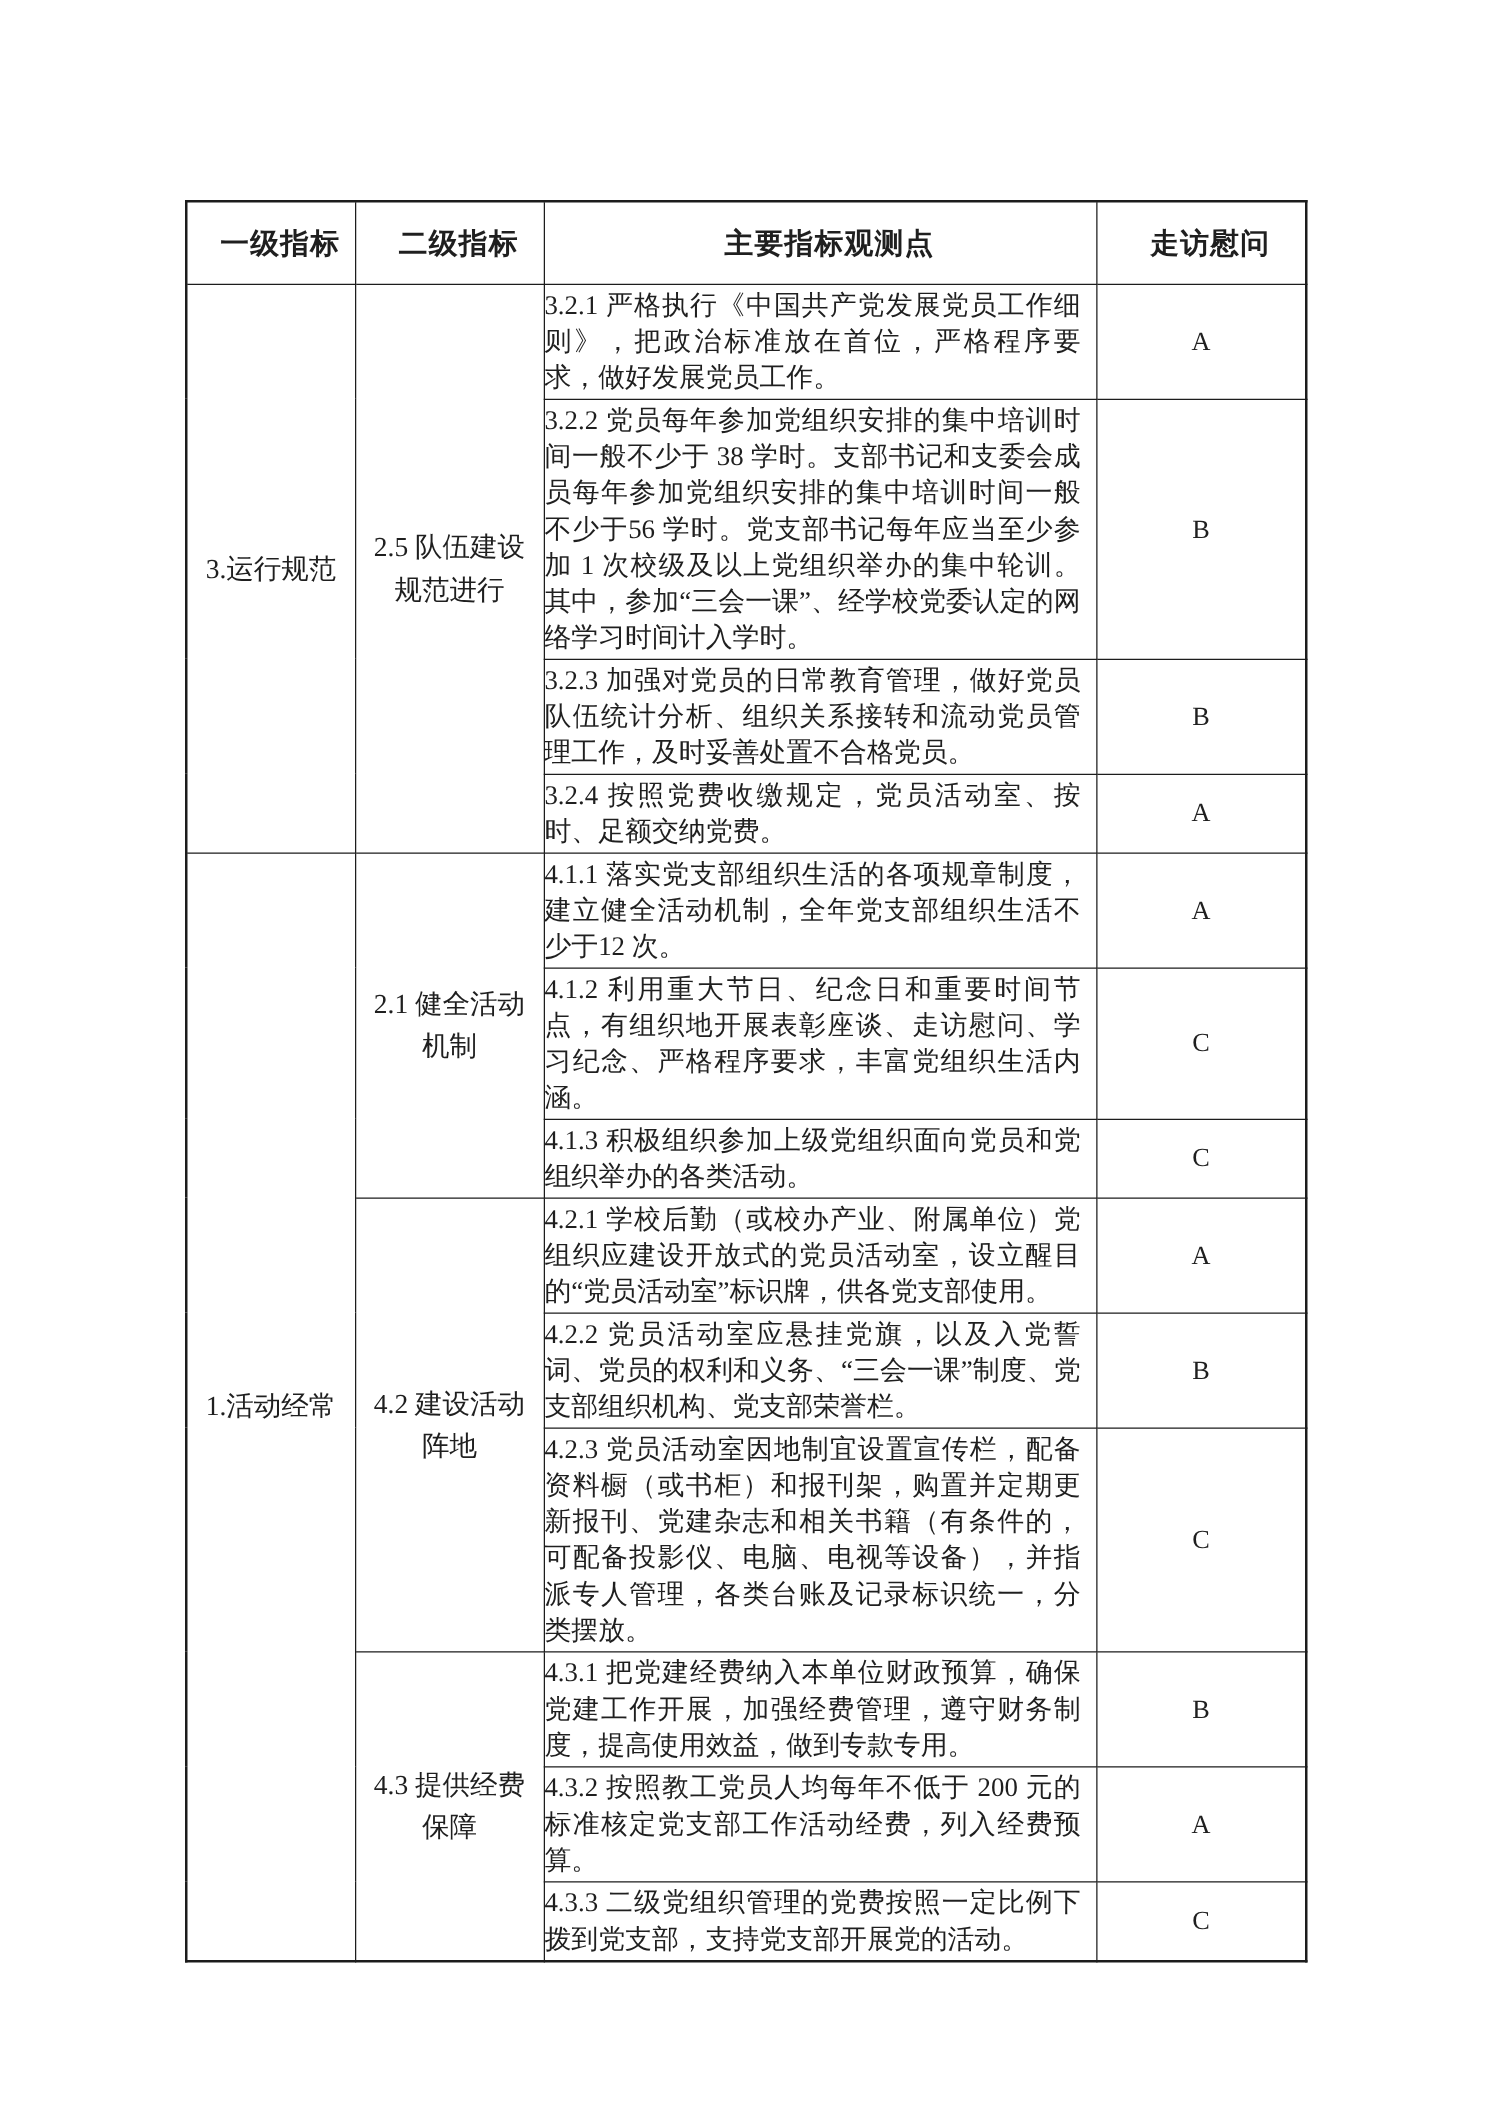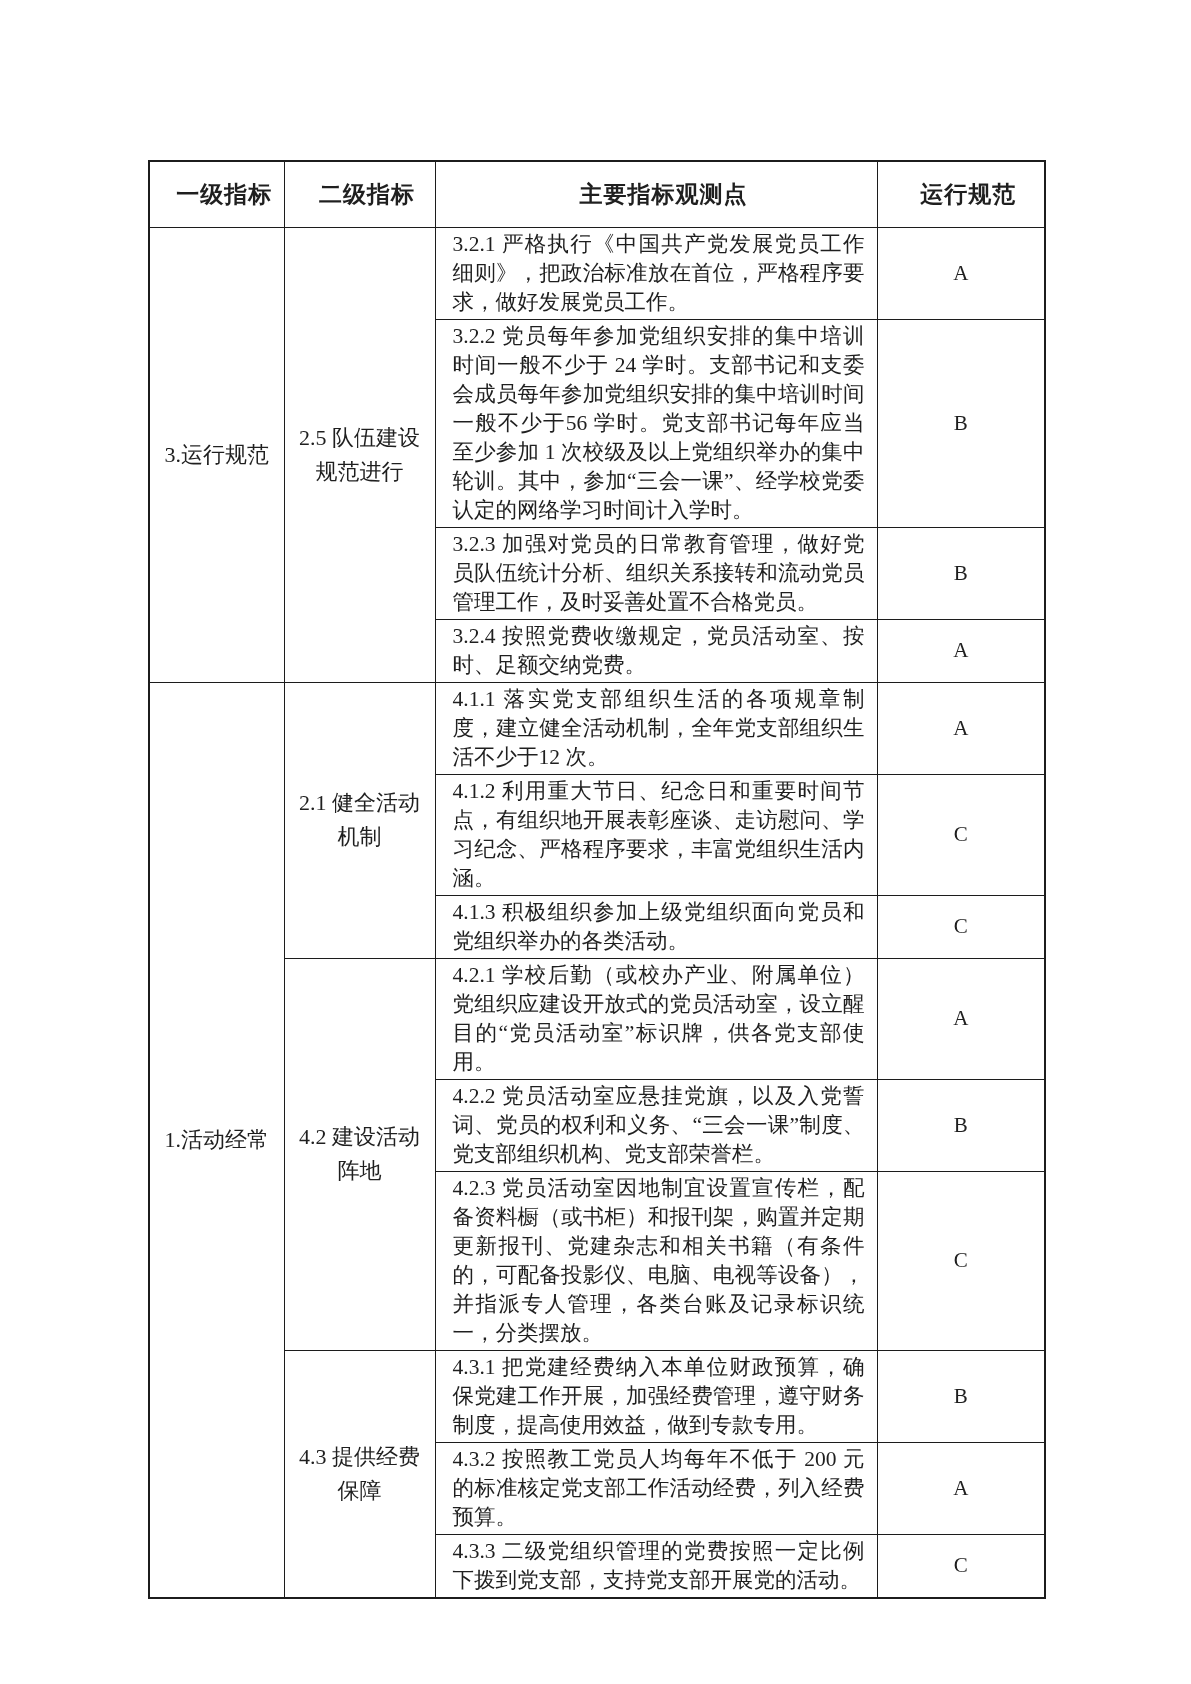--- a/index.html
+++ b/index.html
@@ -52,21 +52,21 @@
   td.lv1, td.lv2 {
     text-align: center;
     vertical-align: middle;
     font-size: 22px;
     line-height: 34px;
     padding: 4px 8px;
   }
   td.obs {
     font-size: 21.5px;
     line-height: 29px;
-    padding: 2px 12px 2px 17px;
+    padding: 2px 12px 2px 0;
     text-align: justify;
     vertical-align: middle;
   }
   td.typ {
     text-align: center;
     vertical-align: middle;
     font-size: 21px;
     font-family: "Liberation Serif", "DejaVu Serif", serif;
   }
 </style>
@@ -80,31 +80,31 @@
         <col style="width:135px">
         <col style="width:151px">
         <col style="width:442px">
         <col style="width:168px">
       </colgroup>
       <tbody>
           <tr>
         <th>一级指标</th>
         <th>二级指标</th>
         <th>主要指标观测点</th>
-        <th>运行规范</th>
+        <th>走访慰问</th>
       </tr>
 
       <tr style="height:87px">
         <td class="lv1" rowspan="4">3.运行规范</td>
         <td class="lv2" rowspan="4">2.5 队伍建设规范进行</td>
         <td class="obs">3.2.1 严格执行《中国共产党发展党员工作细则》，把政治标准放在首位，严格程序要求，做好发展党员工作。</td>
         <td class="typ">A</td>
       </tr>
       <tr style="height:175px">
-        <td class="obs">3.2.2 党员每年参加党组织安排的集中培训时间一般不少于 24 学时。支部书记和支委会成员每年参加党组织安排的集中培训时间一般不少于56 学时。党支部书记每年应当至少参加 1 次校级及以上党组织举办的集中轮训。其中，参加“三会一课”、经学校党委认定的网络学习时间计入学时。</td>
+        <td class="obs">3.2.2 党员每年参加党组织安排的集中培训时间一般不少于 38 学时。支部书记和支委会成员每年参加党组织安排的集中培训时间一般不少于56 学时。党支部书记每年应当至少参加 1 次校级及以上党组织举办的集中轮训。其中，参加“三会一课”、经学校党委认定的网络学习时间计入学时。</td>
         <td class="typ">B</td>
       </tr>
       <tr style="height:88px">
         <td class="obs">3.2.3 加强对党员的日常教育管理，做好党员队伍统计分析、组织关系接转和流动党员管理工作，及时妥善处置不合格党员。</td>
         <td class="typ">B</td>
       </tr>
       <tr style="height:57px">
         <td class="obs">3.2.4 按照党费收缴规定，党员活动室、按时、足额交纳党费。</td>
         <td class="typ">A</td>
       </tr>

